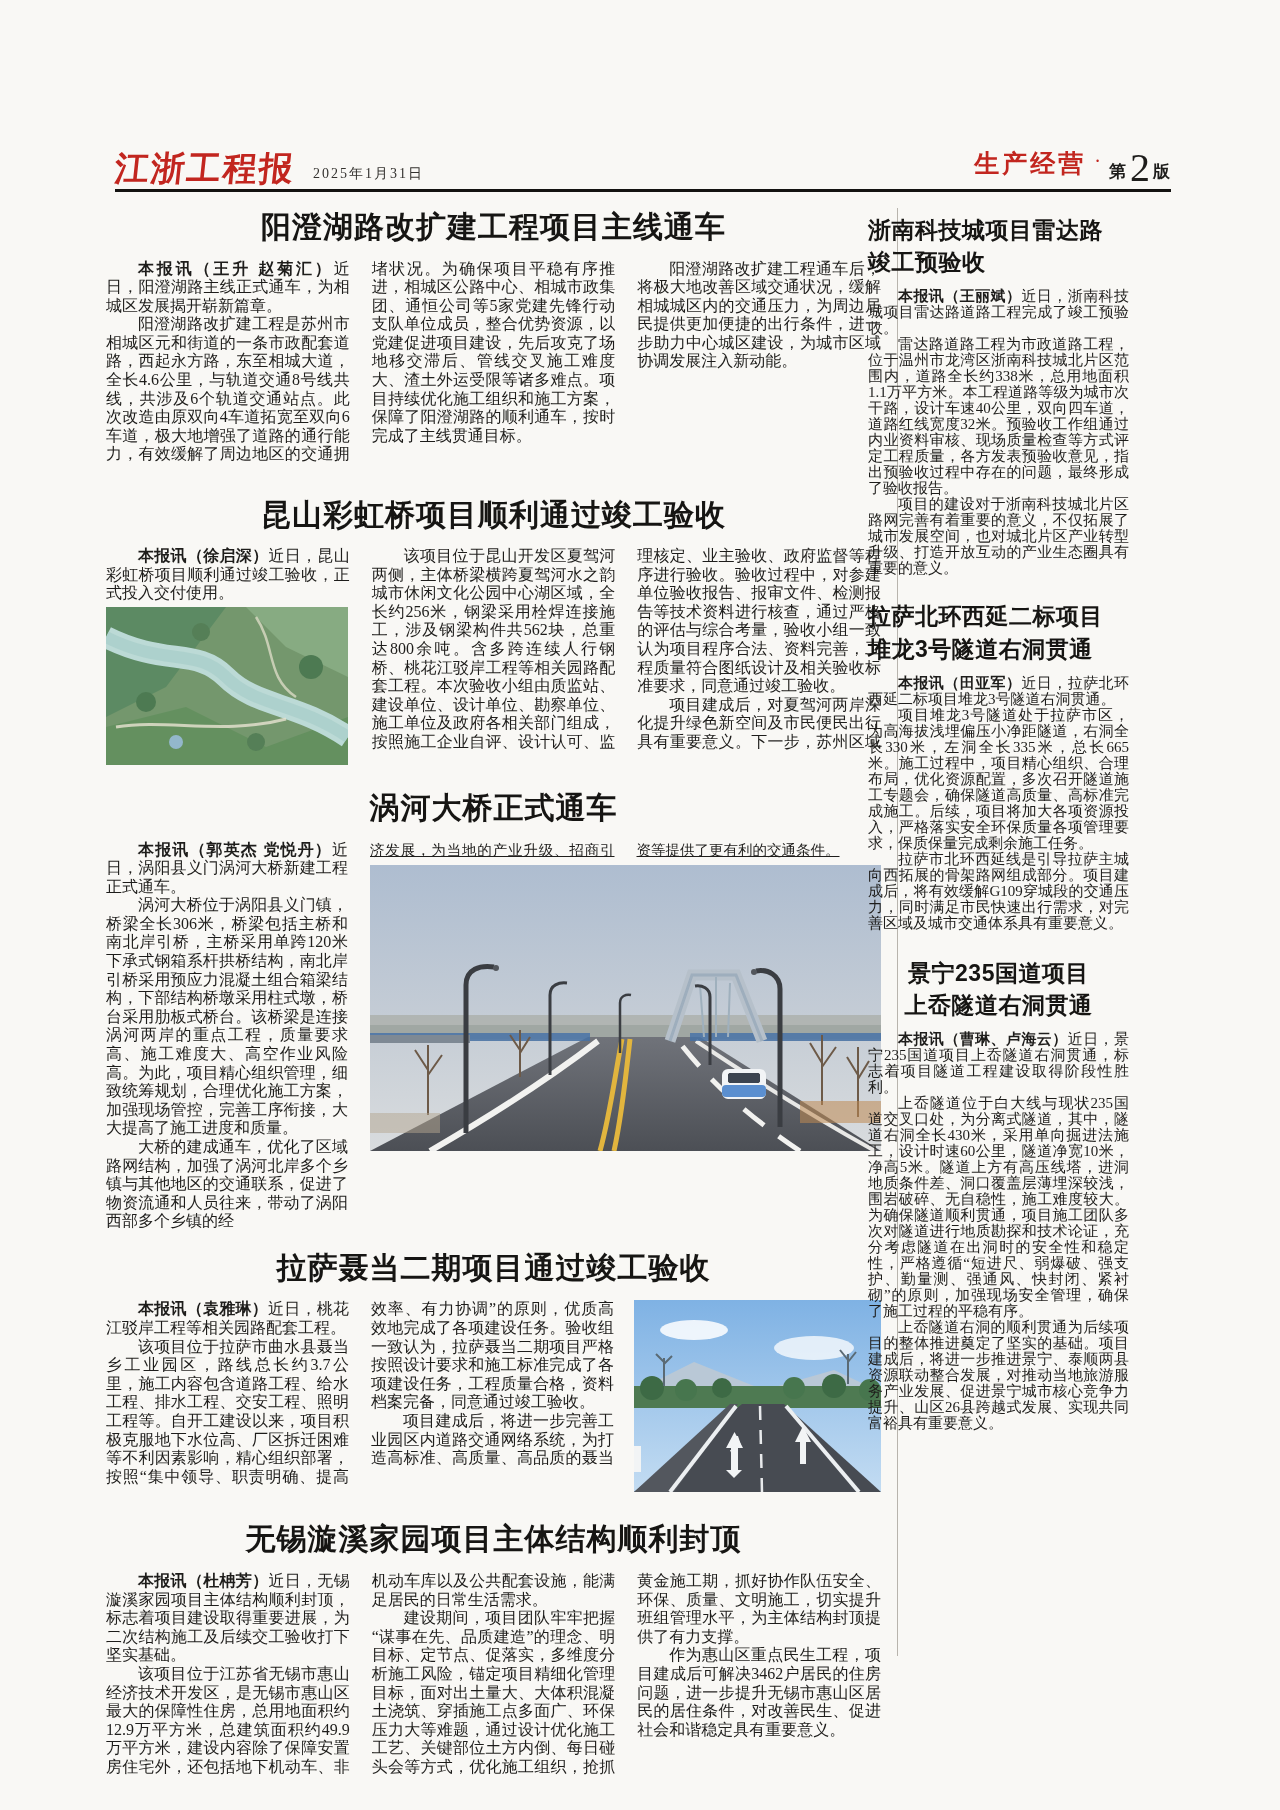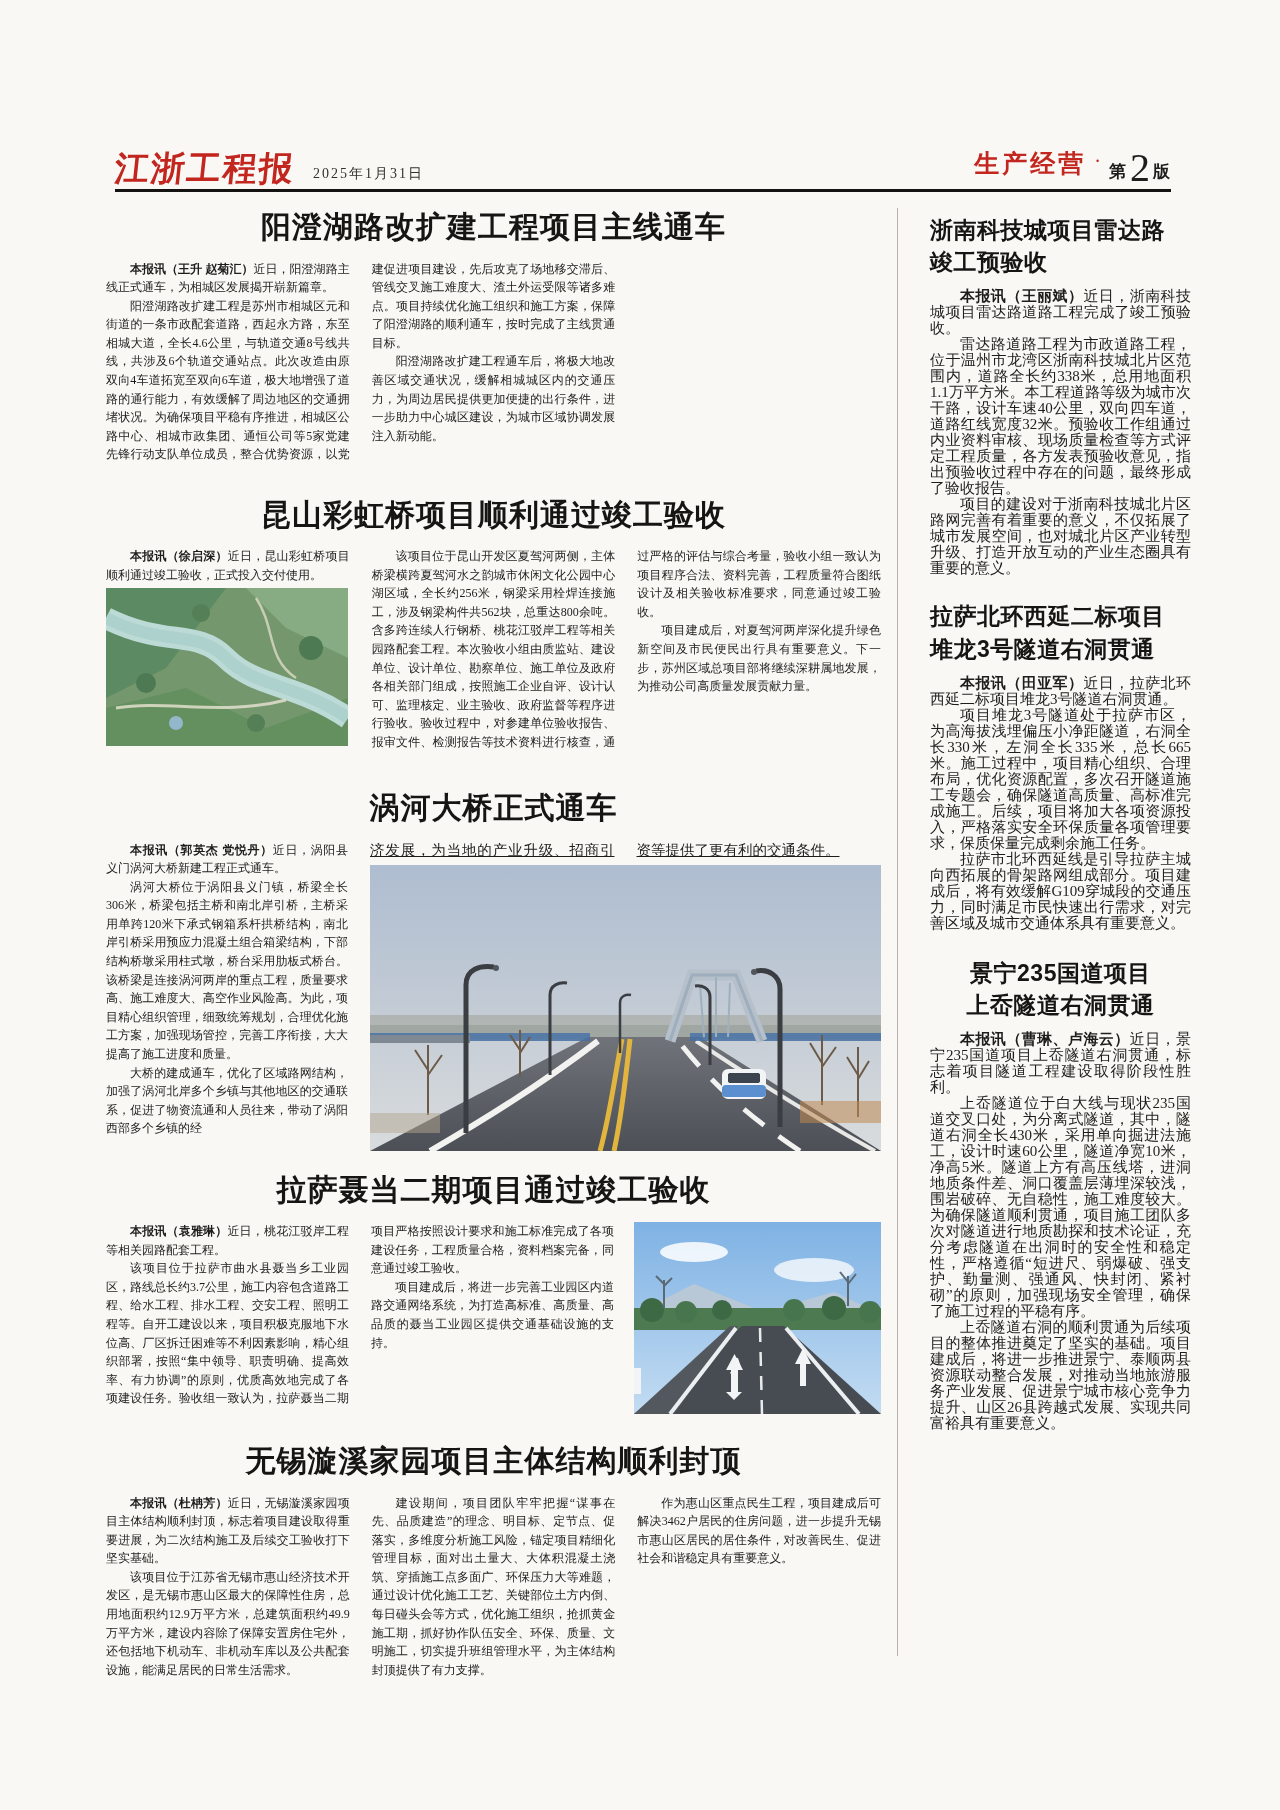--- a/index.html
+++ b/index.html
@@ -37,36 +37,36 @@
   .page-no-wrap{display:flex;align-items:flex-end;}
   .page-prefix,.page-suffix{font-size:17px;font-weight:bold;padding-bottom:2px;letter-spacing:1px;}
   .page-number{
     font-family:"Liberation Serif",serif;font-size:40px;line-height:0.85;
     font-weight:normal;padding:0 3px;
   }
 
   
   .main{position:absolute;left:106px;top:204px;width:775px;}
   .vdivider{position:absolute;left:897px;top:208px;width:1px;height:1448px;background:#b8b4ad;}
-  .sidebar{position:absolute;left:930px;top:204px;width:261px;}
+  .sidebar{position:absolute;left:868px;top:204px;width:261px;}
 
   
   h1.headline{
     font-family:"Liberation Sans","DejaVu Sans",sans-serif;
     font-weight:bold;color:#161513;
     font-size:30px;line-height:1.15;text-align:center;
     margin:6px 0 15px 0;letter-spacing:1px;
   }
   .body-cols3{
     column-count:3;column-gap:22px;column-fill:auto;
     overflow:hidden;
   }
   .body-cols2{column-count:2;column-gap:22px;column-fill:auto;overflow:hidden;}
   p.para{
-    margin:0;font-size:12px;line-height:18.6px;
+    margin:0;font-size:16px;line-height:18.6px;
     text-align:justify;text-indent:2em;
   }
   p.para b{font-family:"Liberation Sans","DejaVu Sans",sans-serif;font-weight:bold;}
   figure{margin:4px 0 2px 0;break-inside:avoid;}
   figure svg{display:block;}
 
   #a1-body{height:214px;margin-bottom:6px;}
   #a2-body{height:222px;margin-bottom:4px;}
   #a2 h1{margin-top:24px;}
   #a3 h1{margin-top:22px;}

